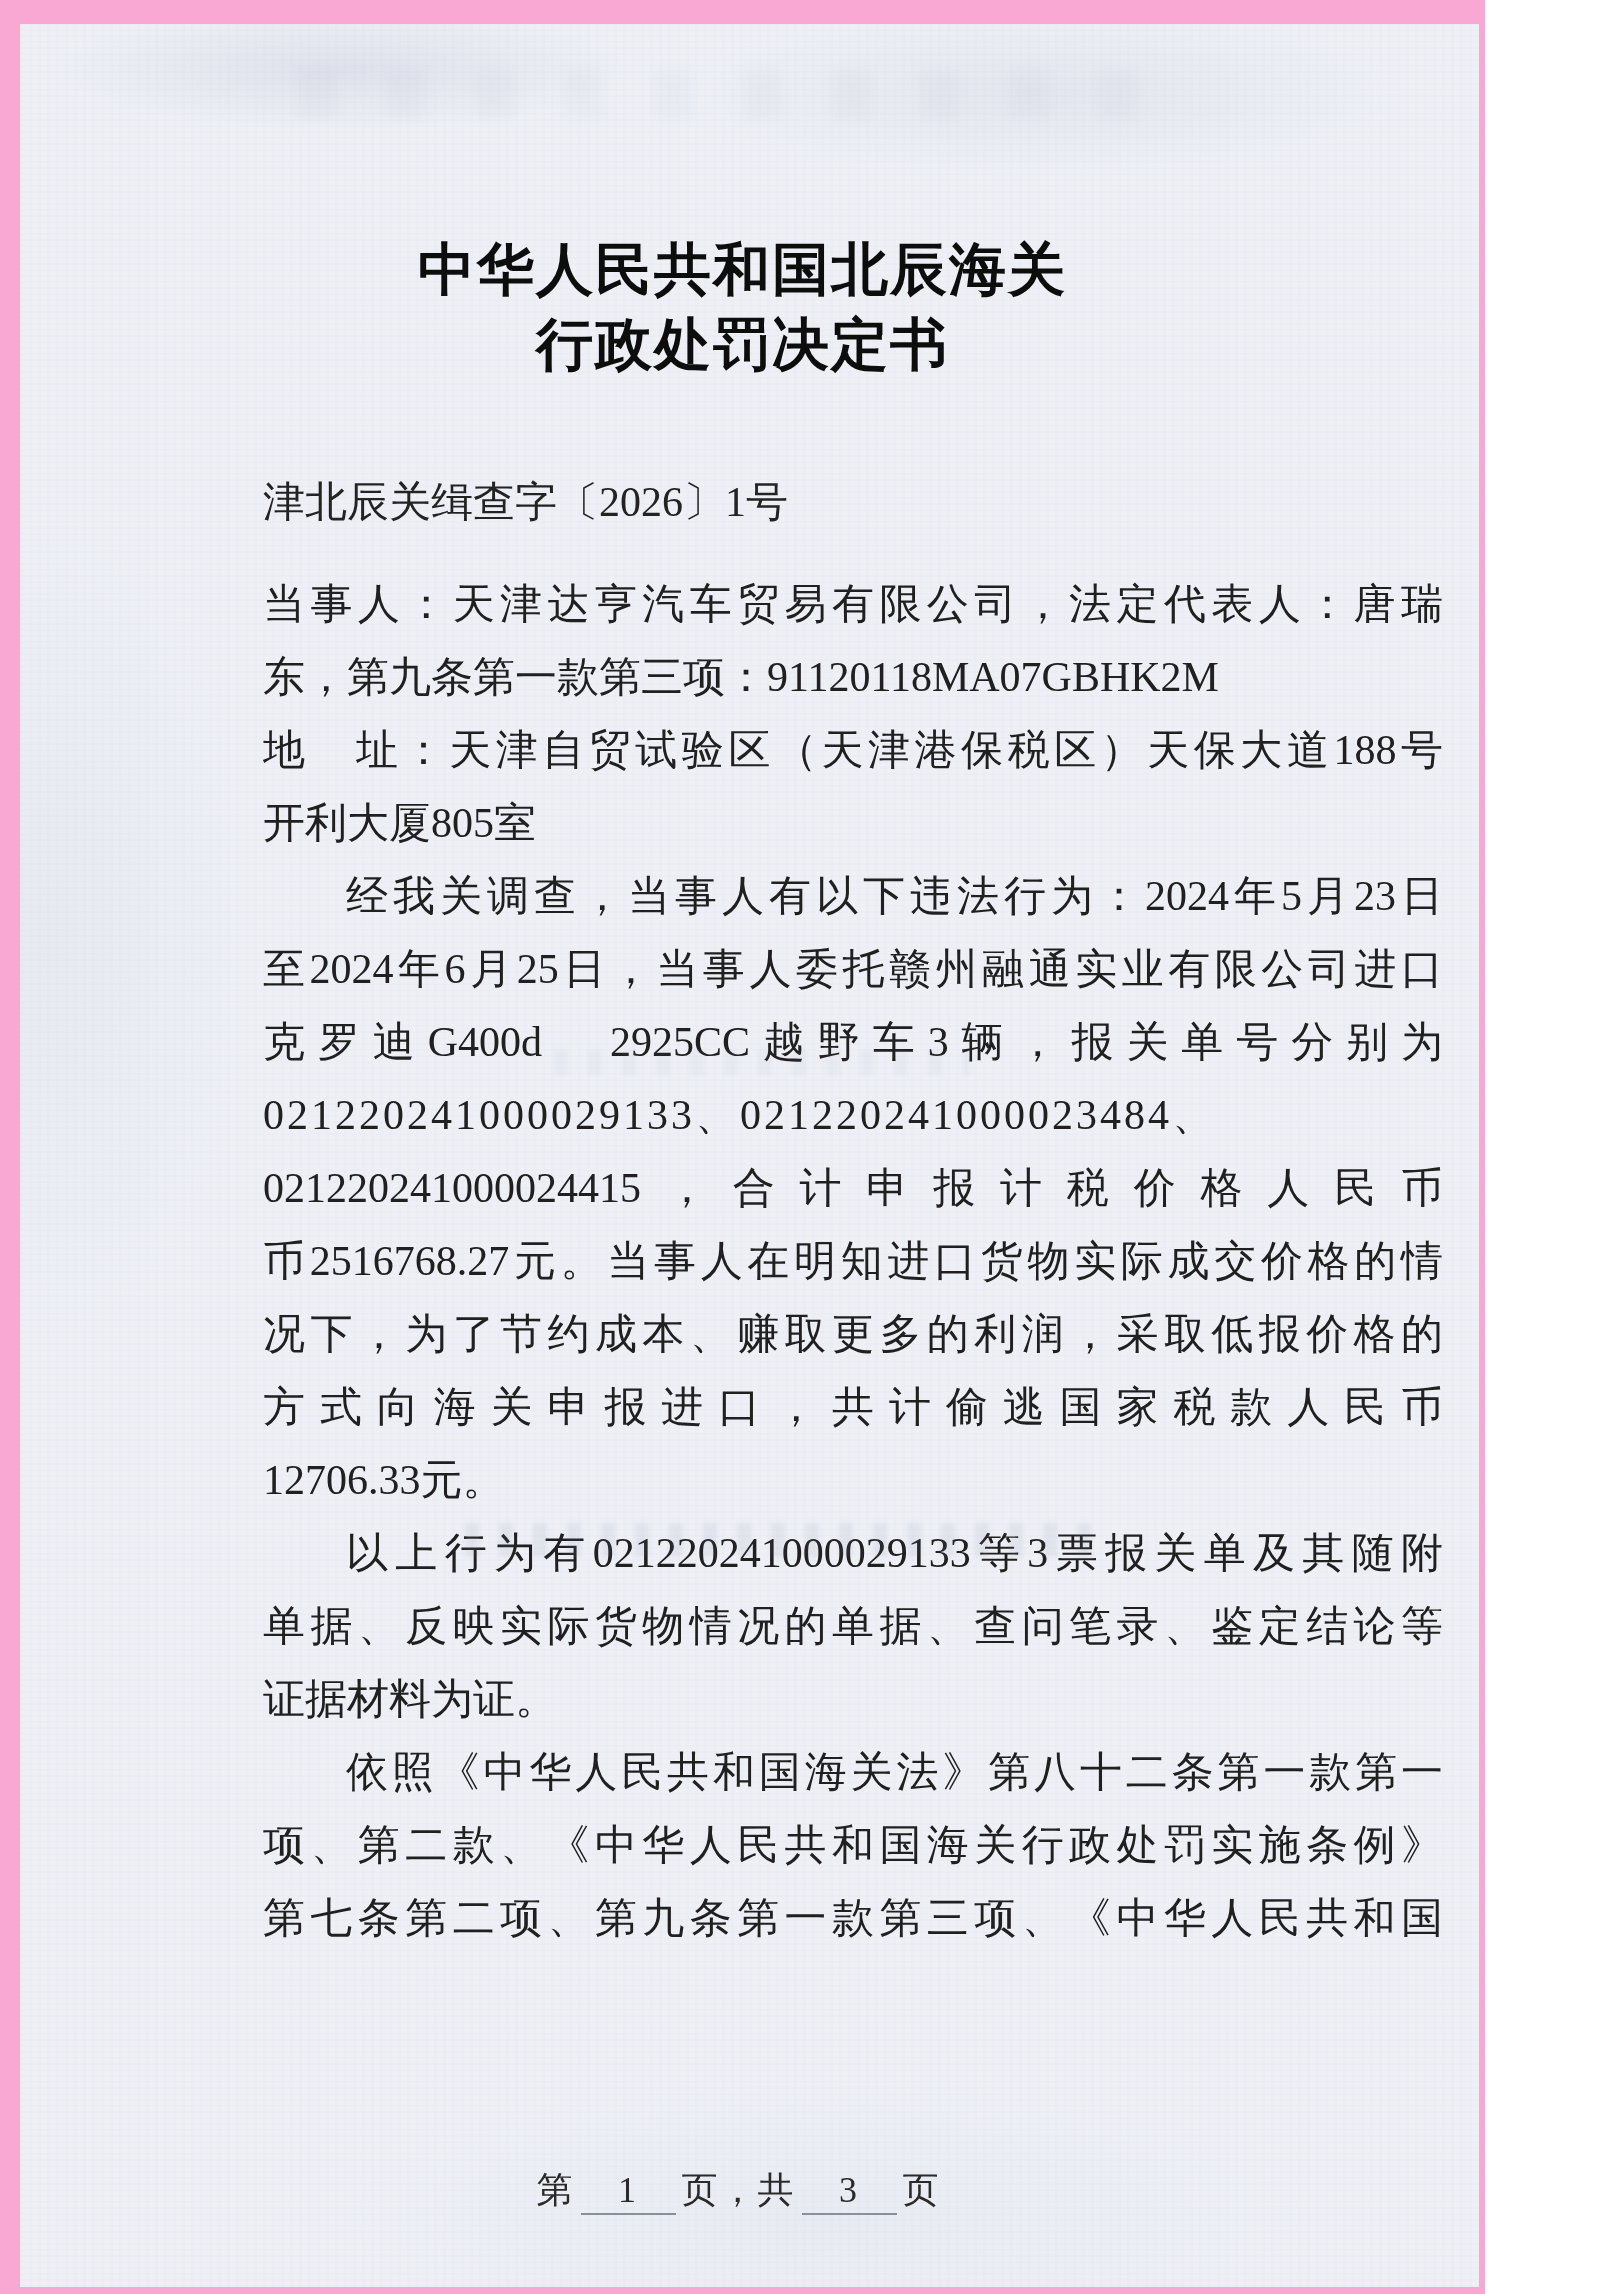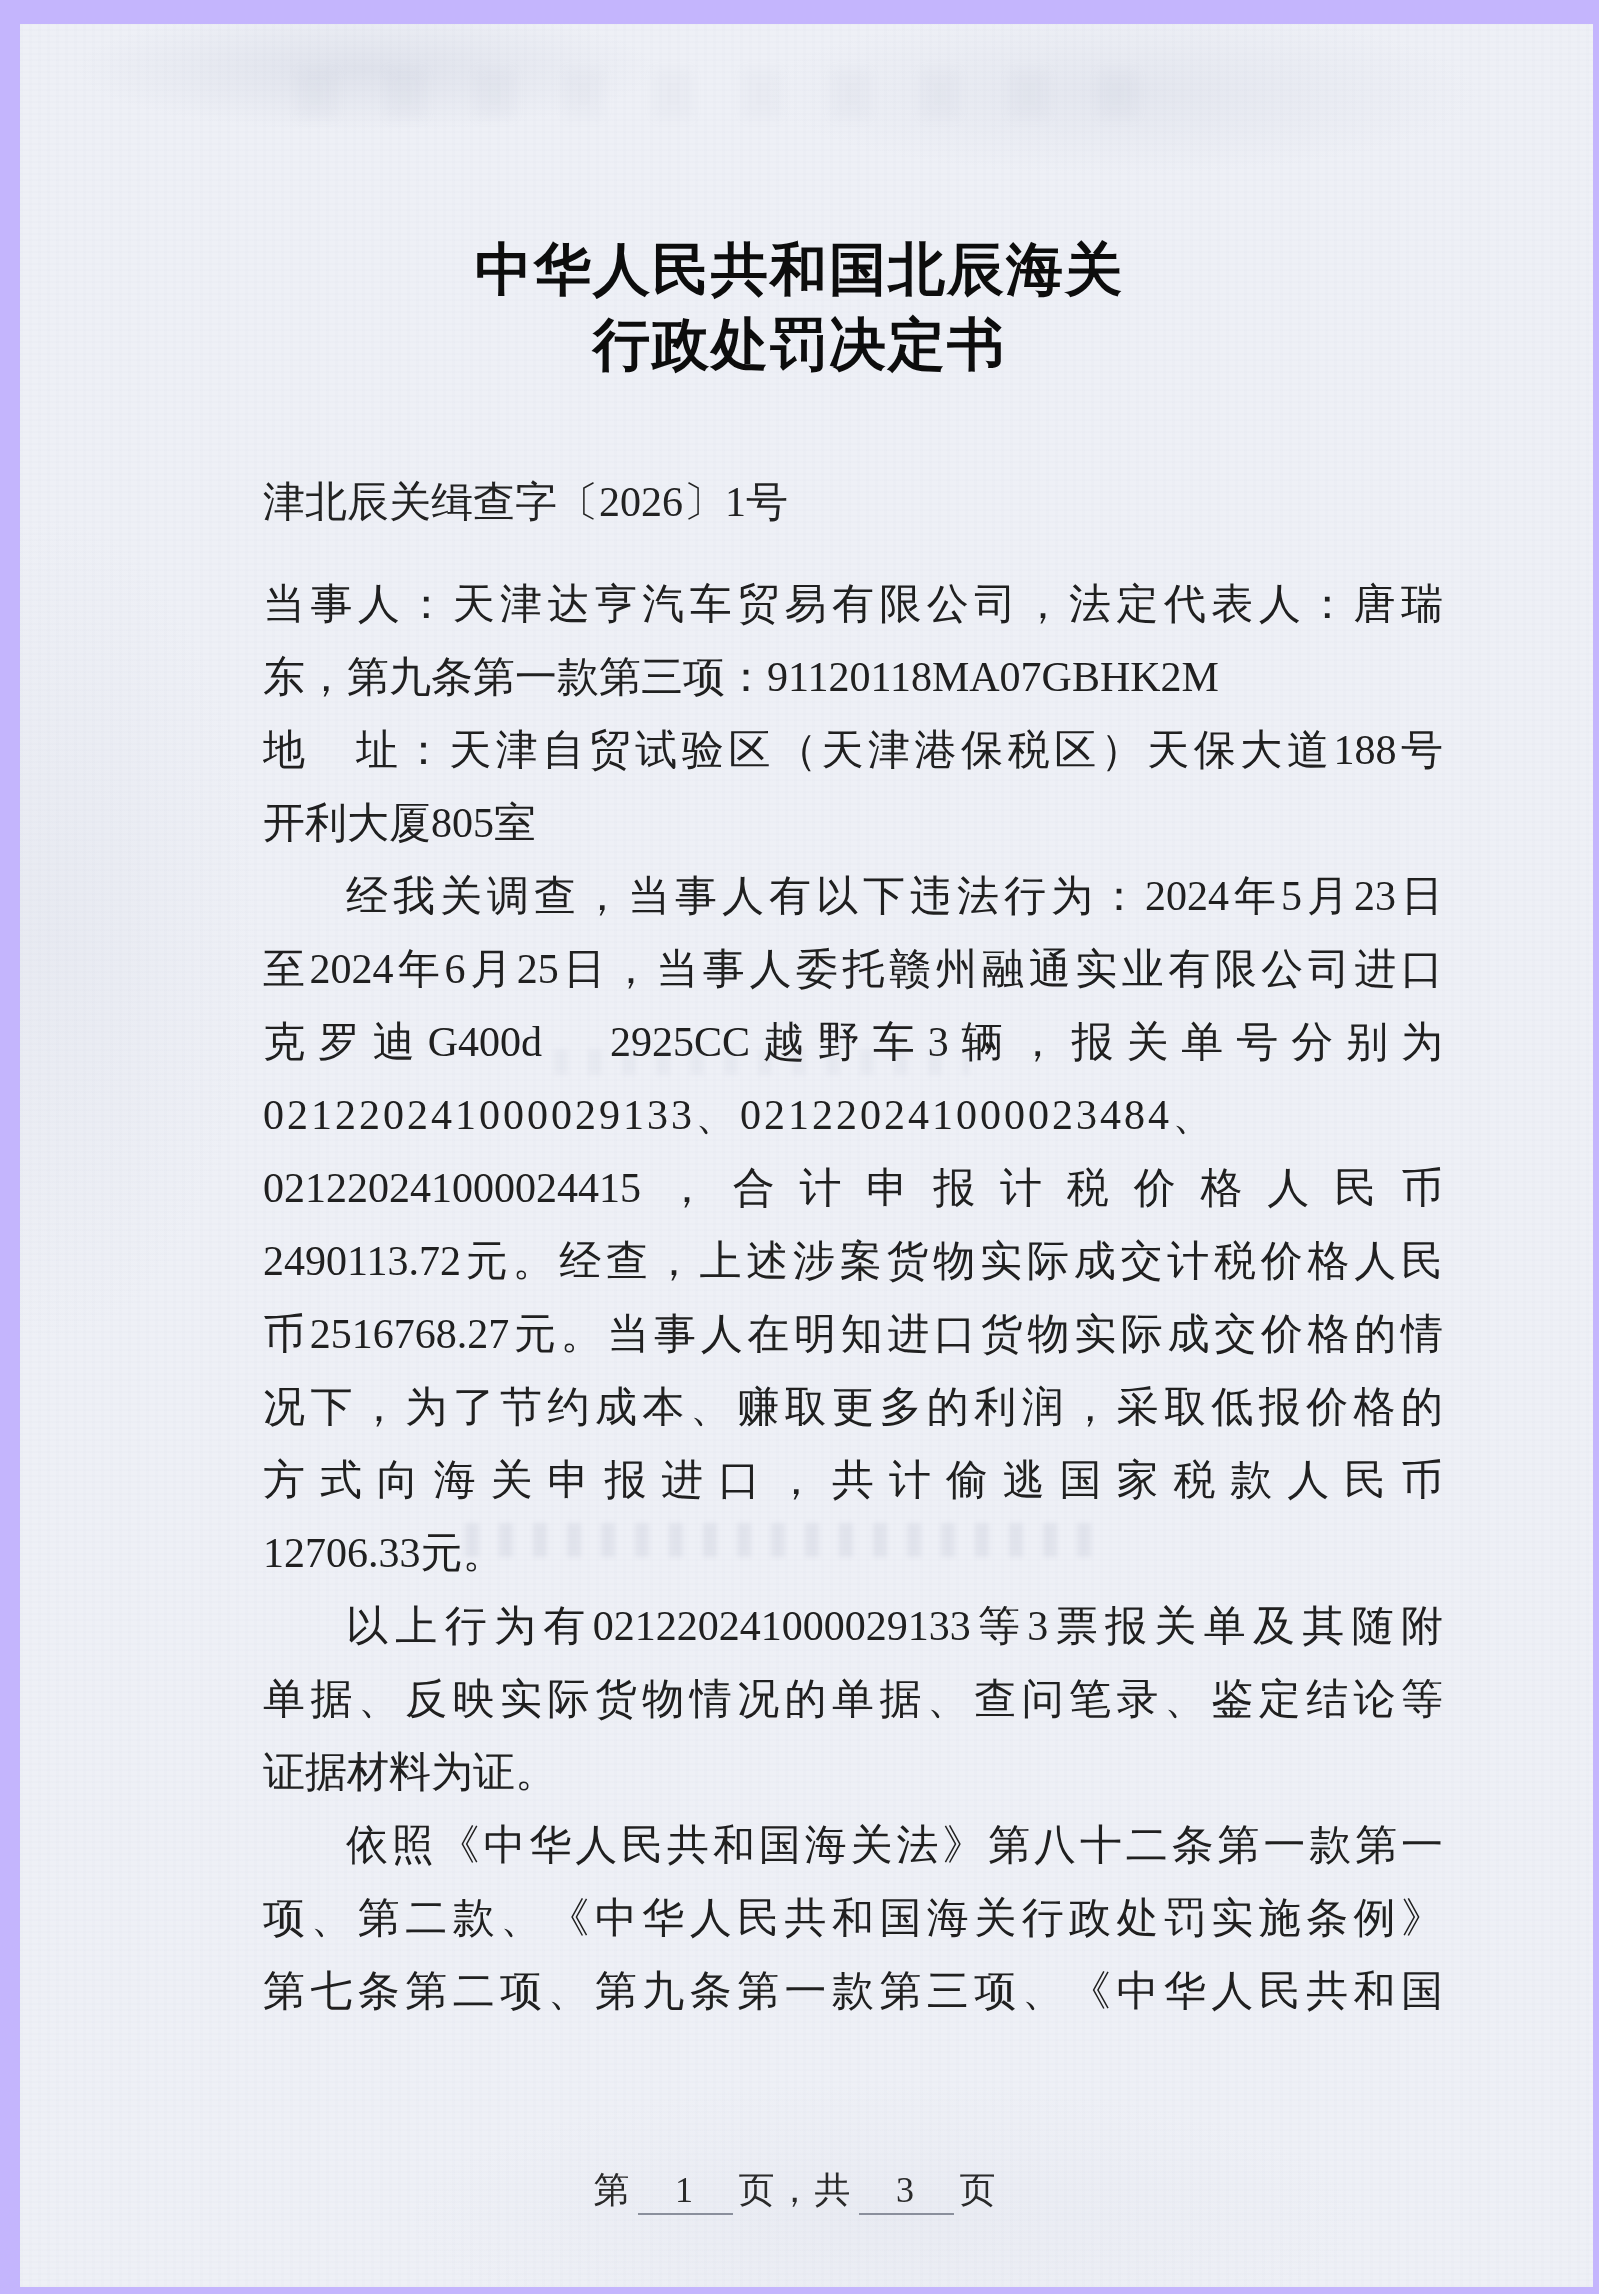--- a/index.html
+++ b/index.html
@@ -1,22 +1,23 @@
 <!DOCTYPE html>
 <html><head>
 <meta charset="utf-8">
 <style>
   html,body{margin:0;padding:0;background:#ffffff;}
   .page{
     position:relative;
-    width:1599px;height:2295px;
-    background:#c4b5fd;
+    width:1461px;height:2295px;
+    background:#f9a8d4;
     overflow:hidden;
     font-family:"Liberation Serif","DejaVu Serif",serif;
     color:#1f1f1f;
+    padding-left:24px;
   }
   
   .paper{
     position:absolute;
     left:20px;top:24px;right:6px;bottom:8px;
     background-color:#eef0f6;
     background-image:
       radial-gradient(ellipse 416px 89px at 22% 2%, rgba(168,175,196,0.22), transparent 70%),
       radial-gradient(ellipse 515px 119px at 70% 3%, rgba(168,175,196,0.15), transparent 70%),
       radial-gradient(ellipse 297px 594px at 2% 40%, rgba(175,180,200,0.10), transparent 70%),
@@ -112,21 +113,20 @@
   <div class="body-block">
     <div class="bline j">当事人：天津达亨汽车贸易有限公司，法定代表人：唐瑞</div>
     <div class="bline">东，第九条第一款第三项：91120118MA07GBHK2M</div>
     <div class="bline j">地　址：天津自贸试验区（天津港保税区）天保大道188号</div>
     <div class="bline">开利大厦805室</div>
     <div class="bline j indent">经我关调查，当事人有以下违法行为：2024年5月23日</div>
     <div class="bline j">至2024年6月25日，当事人委托赣州融通实业有限公司进口</div>
     <div class="bline j">克罗迪G400d　2925CC越野车3辆，报关单号分别为</div>
     <div class="bline spread">021220241000029133、021220241000023484、</div>
     <div class="bline j">021220241000024415，合计申报计税价格人民币</div>
-    <div class="bline j">2490113.72元。经查，上述涉案货物实际成交计税价格人民</div>
     <div class="bline j">币2516768.27元。当事人在明知进口货物实际成交价格的情</div>
     <div class="bline j">况下，为了节约成本、赚取更多的利润，采取低报价格的</div>
     <div class="bline j">方式向海关申报进口，共计偷逃国家税款人民币</div>
     <div class="bline">12706.33元。</div>
     <div class="bline j indent">以上行为有021220241000029133等3票报关单及其随附</div>
     <div class="bline j">单据、反映实际货物情况的单据、查问笔录、鉴定结论等</div>
     <div class="bline">证据材料为证。</div>
     <div class="bline j indent">依照《中华人民共和国海关法》第八十二条第一款第一</div>
     <div class="bline j">项、第二款、《中华人民共和国海关行政处罚实施条例》</div>
     <div class="bline j">第七条第二项、第九条第一款第三项、《中华人民共和国</div>

